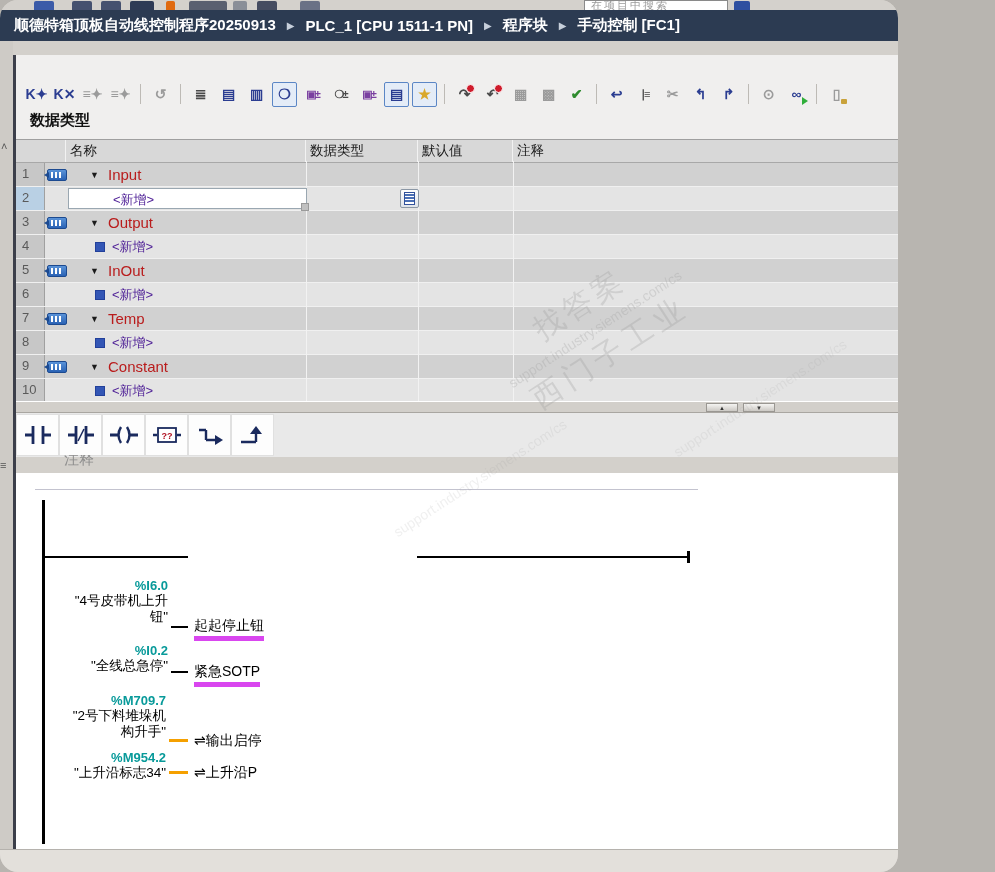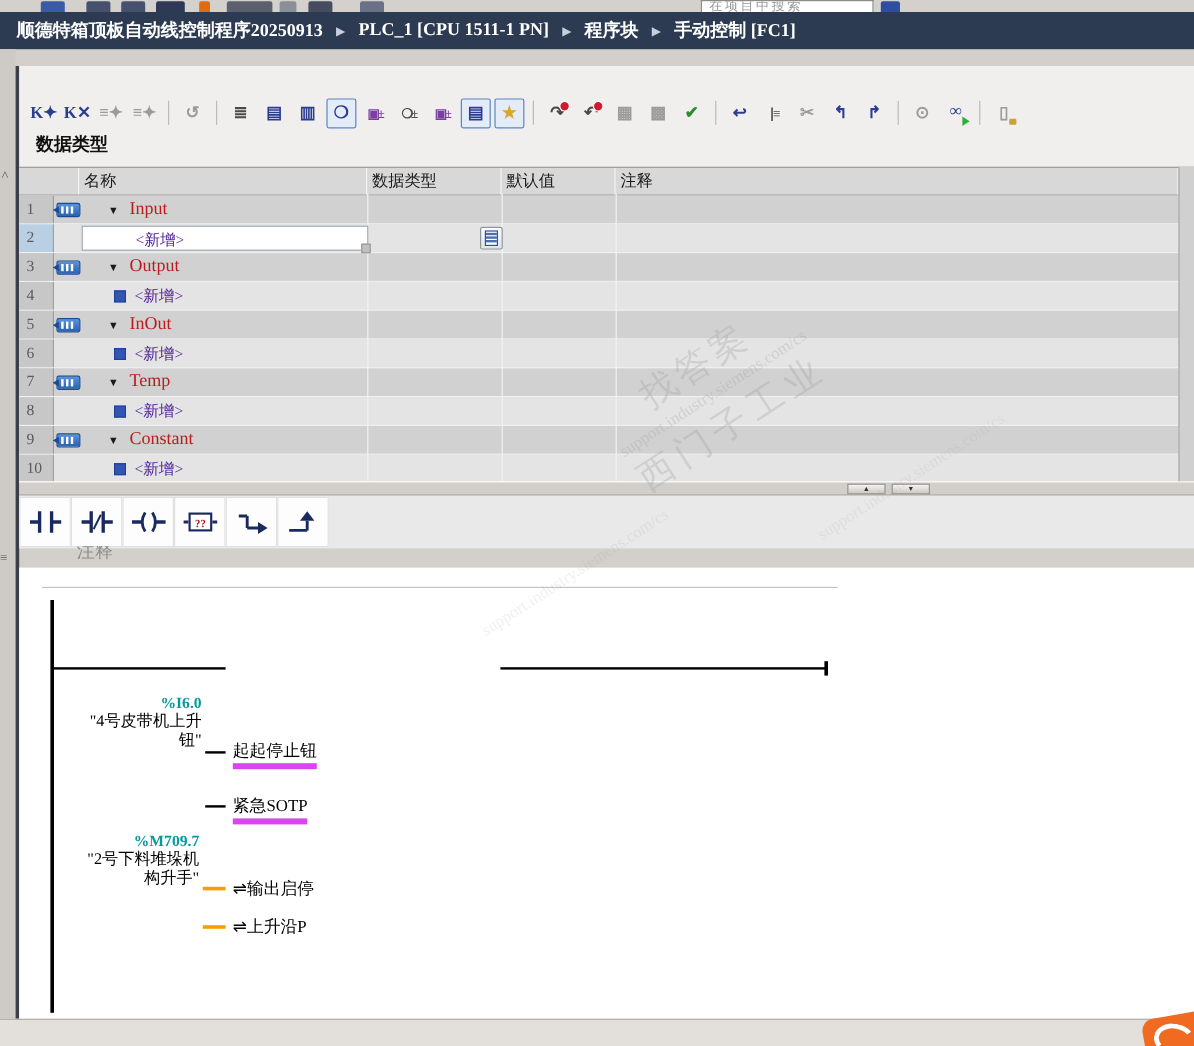--- a/index.html
+++ b/index.html
@@ -1,17 +1,17 @@
 <!DOCTYPE html>
 <html><head>
 <meta charset="utf-8">
 <style>
   html,body{margin:0;padding:0;background:#b8b5b0;}
-  .app{position:relative;width:995px;height:872px;overflow:hidden;
-       font-family:Liberation Serif, serif;background:#d3d0cb;
+  .app{position:relative;width:898px;height:872px;overflow:hidden;
+       font-family:Liberation Sans, sans-serif;background:#d3d0cb;border-radius:18px;
        -webkit-font-smoothing:antialiased;}
   .abs{position:absolute;}
 
   
   .topstrip{top:0;left:0;width:995px;height:10px;background:#d4d1cc;overflow:hidden;}
   .frag{position:absolute;top:1px;height:9px;border-radius:2px 2px 0 0;}
   .searchfrag{position:absolute;top:0;height:10px;background:#fff;border:1px solid #8a8a8a;border-bottom:none;overflow:hidden;color:#9a9a9a;font-size:11px;line-height:20px;padding-left:6px;}
   .searchfrag span{display:block;margin-top:-6px;letter-spacing:2px;}
 
   
@@ -339,25 +339,33 @@
   <div class="abs stub" style="left:171px;top:626px;width:17px;"></div>
   <div class="abs stub" style="left:171px;top:671px;width:17px;"></div>
   <div class="abs stub io" style="left:169px;top:739px;width:19px;"></div>
   <div class="abs stub io" style="left:169px;top:771px;width:19px;"></div>
 
   <div class="abs opblock" style="left:40px;top:578px;width:128px;">
     <div class="opname">%I6.0</div>
     <div class="opsym">"4号皮带机上升</div>
     <div class="opsym">钮"</div>
   </div>
+  <div class="abs opblock" style="left:40px;top:643px;width:128px;">
+    <div class="opname">%I0.2</div>
+    <div class="opsym">"全线总急停"</div>
+  </div>
   <div class="abs opblock" style="left:38px;top:693px;width:128px;">
     <div class="opname">%M709.7</div>
     <div class="opsym">"2号下料堆垛机</div>
     <div class="opsym">构升手"</div>
   </div>
+  <div class="abs opblock" style="left:38px;top:750px;width:128px;">
+    <div class="opname">%M954.2</div>
+    <div class="opsym">"上升沿标志34"</div>
+  </div>
 
   <div class="wm" style="left:430px;top:280px;width:330px;">
     <div class="w1">找答案</div>
     <div class="w2">support.industry.siemens.com/cs</div>
     <div class="w3">西门子工业</div>
   </div>
   <div class="wm" style="left:330px;top:470px;width:300px;opacity:0.15;">
     <div class="w2">support.industry.siemens.com/cs</div>
   </div>
   <div class="wm" style="left:620px;top:390px;width:280px;opacity:0.14;">

